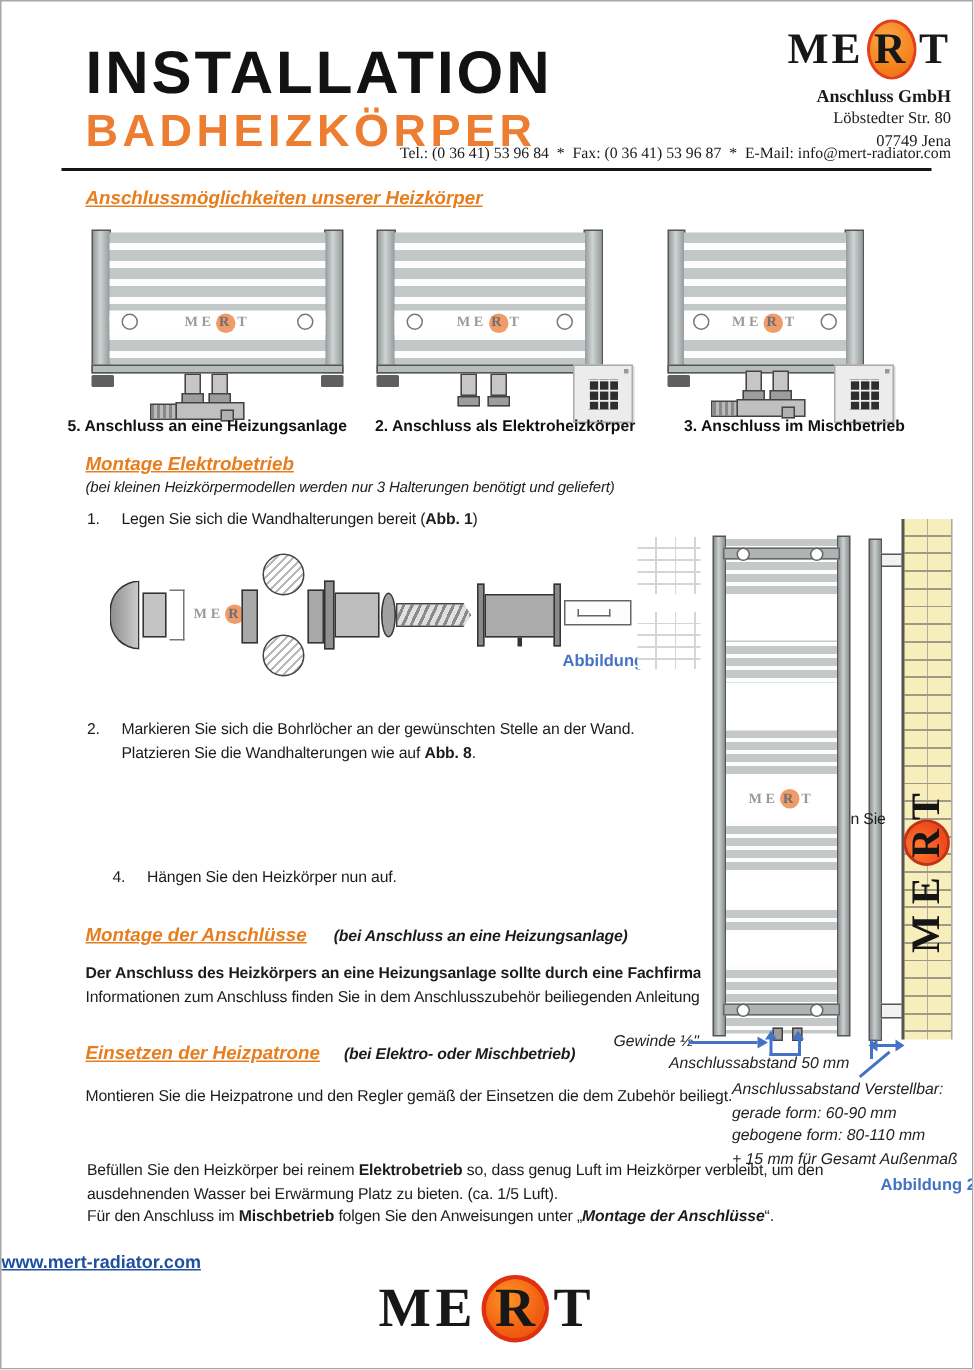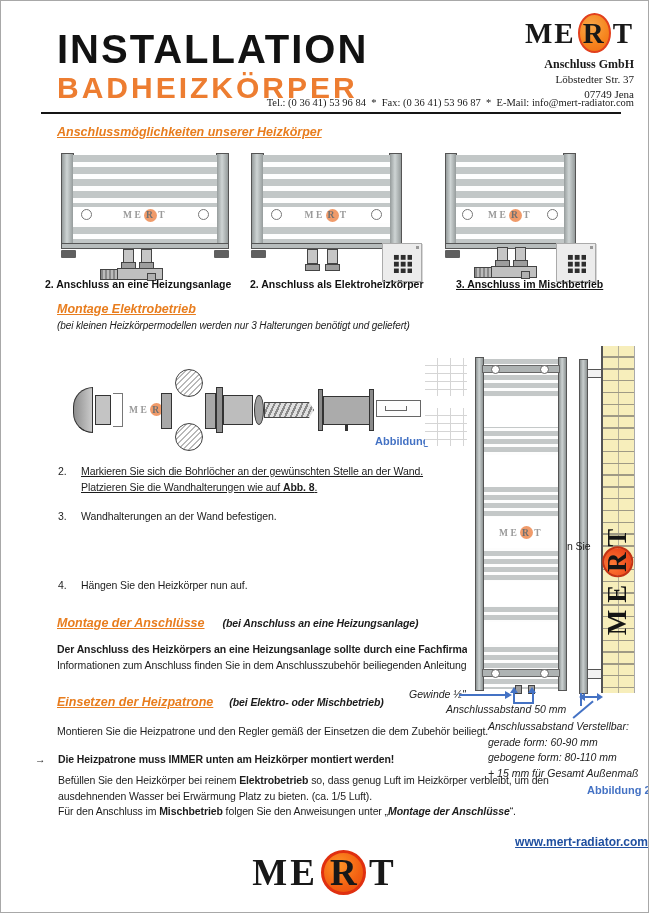--- a/index.html
+++ b/index.html
@@ -54,21 +54,21 @@
 
   <div class="abs" style="right:14px;top:12px;display:flex;align-items:center;font-family:'Liberation Serif',serif;font-weight:bold;font-size:29px;color:#181818;letter-spacing:2px;">
     <span>ME</span>
       <span style="display:inline-flex;width:33px;height:40px;border-radius:50%;background:radial-gradient(circle at 38% 32%,#f9a84a,#F6861F 55%,#ee6a14);border:2.5px solid #E2401D;align-items:center;justify-content:center;margin:0 2px;box-sizing:border-box;">
         <span>R</span>
       </span>
       <span>T</span>
   </div>
   <div class="abs serif" style="right:14px;top:56px;text-align:right;line-height:15px;color:#1a1a1a;">
     <div class="b" style="font-size:12px;">Anschluss GmbH</div>
-    <div style="font-size:11px;">Löbstedter Str. 37</div>
+    <div style="font-size:11px;">Löbstedter Str. 80</div>
     <div style="font-size:11px;">07749 Jena</div>
   </div>
   <div class="abs serif" style="right:14px;top:96px;font-size:10.5px;white-space:pre;color:#1a1a1a;">Tel.: (0 36 41) 53 96 84  *  Fax: (0 36 41) 53 96 87  *  E-Mail: info@mert-radiator.com</div>
   <div class="abs" style="left:40px;top:111px;width:580px;height:2px;background:#151515;"></div>
 
   <div class="abs orange-h" style="left:56px;top:124px;">Anschlussmöglichkeiten unserer Heizkörper</div>
 
   <div class="abs" style="left:58px;top:152px;width:172px;height:128px;">
     <div class="rail" style="left:2px;"></div>
     <div class="rail" style="right:2px;"></div>
@@ -146,27 +146,30 @@
       <div class="vbody" style="left:10px;top:19px;"></div>
       <div class="vknob" style="left:-7px;top:20px;"></div>
       <div class="vout" style="left:40px;top:24px;"></div>
     </div>
     <div class="ebox" style="left:113px;top:90px;">
       <div class="egrid"></div>
       <div class="emark"></div>
     </div>
   </div>
 
-  <div class="abs caption" style="left:44px;top:277px;">2. Anschluss an eine Heizungsanlage</div>
+  <div class="abs caption" style="left:44px;top:277px;">5. Anschluss an eine Heizungsanlage</div>
   <div class="abs caption" style="left:249px;top:277px;">2. Anschluss als Elektroheizkörper</div>
-  <div class="abs caption" style="left:455px;top:277px;text-decoration:underline;">3. Anschluss im Mischbetrieb</div>
+  <div class="abs caption" style="left:455px;top:277px;">3. Anschluss im Mischbetrieb</div>
 
   <div class="abs orange-h" style="left:56px;top:301px;">Montage Elektrobetrieb</div>
   <div class="abs t i" style="left:56px;top:317px;font-size:10px;">(bei kleinen Heizkörpermodellen werden nur 3 Halterungen benötigt und geliefert)</div>
 
+  <div class="abs t" style="left:57px;top:338px;">
+    <span class="num">1.</span><span>Legen Sie sich die Wandhalterungen bereit (</span><span class="b">Abb. 1</span><span>)</span>
+  </div>
 
   <div class="abs" style="left:70px;top:366px;width:352px;height:88px;">
     <div class="a1" style="left:2px;top:20px;width:20px;height:46px;border-radius:23px 0 0 23px;background:linear-gradient(90deg,#8f8f8f,#cacaca);border:1.5px solid #333;"></div>
     <div class="a1" style="left:24px;top:28px;width:16px;height:30px;background:#c4c4c4;border:1.5px solid #333;"></div>
     <div class="a1" style="left:42px;top:26px;width:10px;height:34px;border-top:1px solid #777;border-bottom:1px solid #777;border-right:1px solid #777;"></div>
     <div class="a1 wm" style="left:58px;top:36px;">
         <span>ME</span>
         <span class="wmr">R</span>
         <span>T</span>
       </div>
@@ -186,46 +189,40 @@
     <div class="a1" style="left:274px;top:58px;width:3px;height:6px;background:#333;"></div>
     <div class="a1" style="left:305px;top:33px;width:45px;height:17px;background:#fdfdfd;border:1.5px solid #666;">
       <div class="a1" style="left:8px;top:5px;width:22px;height:5px;border-bottom:1.5px solid #666;border-left:1.5px solid #666;border-right:1.5px solid #666;"></div>
     </div>
   </div>
   <div class="abs blue-label" style="left:374px;top:434px;">Abbildung 1</div>
 
   <div class="abs" style="left:424px;top:357px;width:46px;height:38px;background-color:#fff;background-image:repeating-linear-gradient(180deg,transparent 0 7px,#d5d5d5 7px 8px),repeating-linear-gradient(90deg,transparent 0 12px,#d5d5d5 12px 13px);"></div>
   <div class="abs" style="left:424px;top:407px;width:46px;height:38px;background-color:#fff;background-image:repeating-linear-gradient(180deg,transparent 0 7px,#d5d5d5 7px 8px),repeating-linear-gradient(90deg,transparent 0 12px,#d5d5d5 12px 13px);"></div>
 
-  <div class="abs t" style="left:57px;top:463px;text-decoration:underline;">
+  <div class="abs t" style="left:57px;top:478px;">
     <span class="num">2.</span><span>Markieren Sie sich die Bohrlöcher an der gewünschten Stelle an der Wand.</span><br>
     <span class="num"></span><span>Platzieren Sie die Wandhalterungen wie auf </span><span class="b">Abb. 8</span><span>.</span>
   </div>
-  <div class="abs t" style="left:57px;top:508px;">
-    <span class="num">3.</span><span>Wandhalterungen an der Wand befestigen.</span>
-  </div>
-  <div class="abs t" style="left:57px;top:577px;">
+  <div class="abs t" style="left:74px;top:577px;">
     <span class="num">4.</span><span>Hängen Sie den Heizkörper nun auf.</span>
   </div>
 
   <div class="abs" style="left:56px;top:615px;display:flex;align-items:baseline;gap:18px;">
     <span class="orange-h">Montage der Anschlüsse</span>
     <span class="t b i">(bei Anschluss an eine Heizungsanlage)</span>
   </div>
   <div class="abs t b" style="left:56px;top:641px;">Der Anschluss des Heizkörpers an eine Heizungsanlage sollte durch eine Fachfirma ausgeführt werden.</div>
   <div class="abs t" style="left:56px;top:657px;">Informationen zum Anschluss finden Sie in dem Anschlusszubehör beiliegenden Anleitung.</div>
 
   <div class="abs" style="left:56px;top:694px;display:flex;align-items:baseline;gap:16px;">
     <span class="orange-h">Einsetzen der Heizpatrone</span>
     <span class="t b i">(bei Elektro- oder Mischbetrieb)</span>
   </div>
   <div class="abs t" style="left:56px;top:723px;">Montieren Sie die Heizpatrone und den Regler gemäß der Einsetzen die dem Zubehör beiliegt.</div>
-  <div class="abs t" style="left:34px;top:751px;">
-    <span class="num b">→</span><span class="b">Die Heizpatrone muss IMMER unten am Heizkörper montiert werden!</span>
-  </div>
   <div class="abs t" style="left:57px;top:772px;">
     <span>Befüllen Sie den Heizkörper bei reinem </span><span class="b">Elektrobetrieb</span><span> so, dass genug Luft im Heizkörper verbleibt, um den</span><br>
     <span>ausdehnenden Wasser bei Erwärmung Platz zu bieten. (ca. 1/5 Luft).</span><br>
     <span>Für den Anschluss im </span><span class="b">Mischbetrieb</span><span> folgen Sie den Anweisungen unter „</span><span class="b i">Montage der Anschlüsse</span><span>“.</span>
   </div>
 
   <div class="abs t" style="left:566px;top:538px;z-index:6;">n Sie</div>
 
   <div class="abs" style="left:466px;top:350px;width:134px;height:344px;background:#fff;z-index:4;"></div>
 
@@ -284,21 +281,21 @@
   <div class="abs tri" style="left:596px;top:692px;border-left:6px solid #4472C4;border-top:4px solid transparent;border-bottom:4px solid transparent;z-index:6;"></div>
   <div class="abs bl" style="left:572px;top:716px;width:26px;height:1.5px;transform:rotate(-40deg);transform-origin:left center;z-index:6;"></div>
   <div class="abs annot" style="left:487px;top:718px;line-height:15.5px;z-index:6;">
     <div>Anschlussabstand Verstellbar:</div>
     <div>gerade form: 60-90 mm</div>
     <div>gebogene form: 80-110 mm</div>
     <div>+ 15 mm für Gesamt Außenmaß</div>
   </div>
   <div class="abs blue-label" style="left:586px;top:783px;z-index:6;">Abbildung 2</div>
 
-  <div class="abs" style="left:0;right:0;top:831px;text-align:right;">
+  <div class="abs" style="left:0;right:0;top:831px;text-align:left;">
     <a href="#" style="font-size:12px;font-weight:bold;color:#2050A0;text-decoration:underline;">www.mert-radiator.com</a>
   </div>
   <div class="abs" style="left:0;right:0;top:849px;display:flex;justify-content:center;">
     <div style="display:flex;align-items:center;font-family:'Liberation Serif',serif;font-weight:bold;font-size:37px;color:#181818;letter-spacing:3px;">
       <span>ME</span>
         <span style="display:inline-flex;width:45px;height:45px;border-radius:50%;background:radial-gradient(circle at 38% 32%,#ff9426,#f26012 60%,#e84a0c);border:3px solid #e03010;align-items:center;justify-content:center;margin:0 3px;box-sizing:border-box;letter-spacing:0;">
           <span>R</span>
         </span>
         <span>T</span>
     </div>

